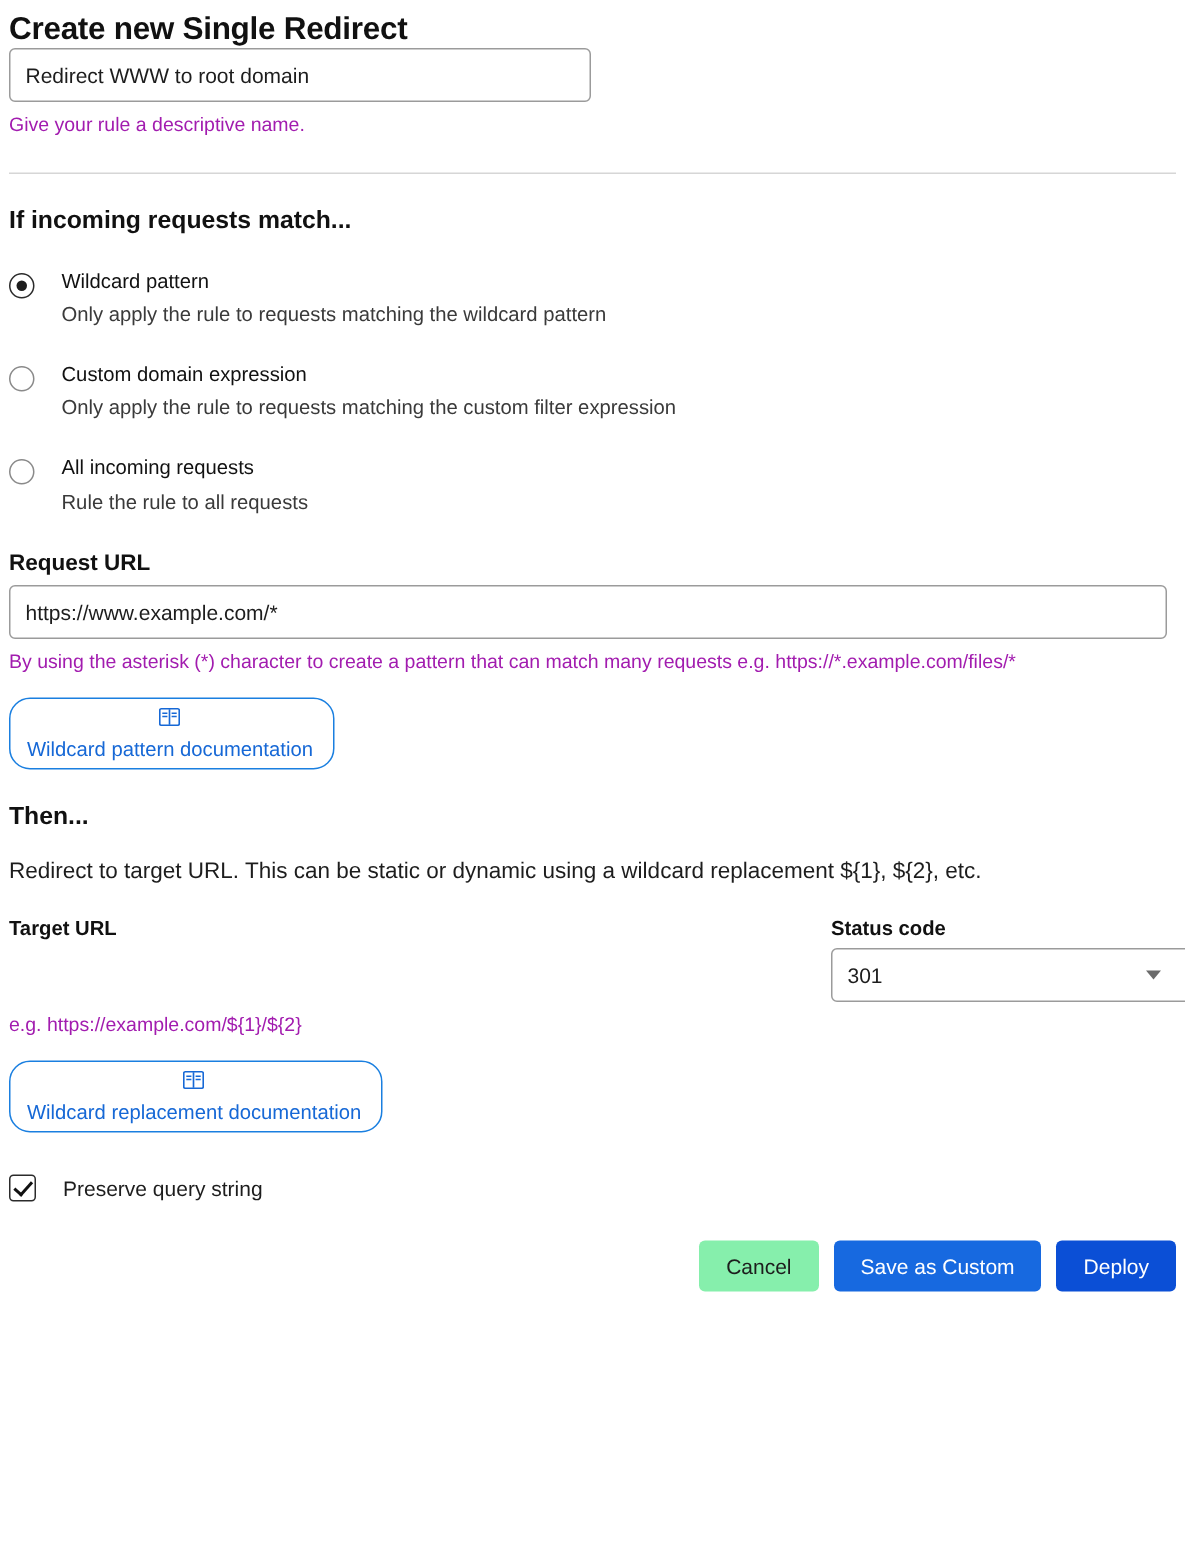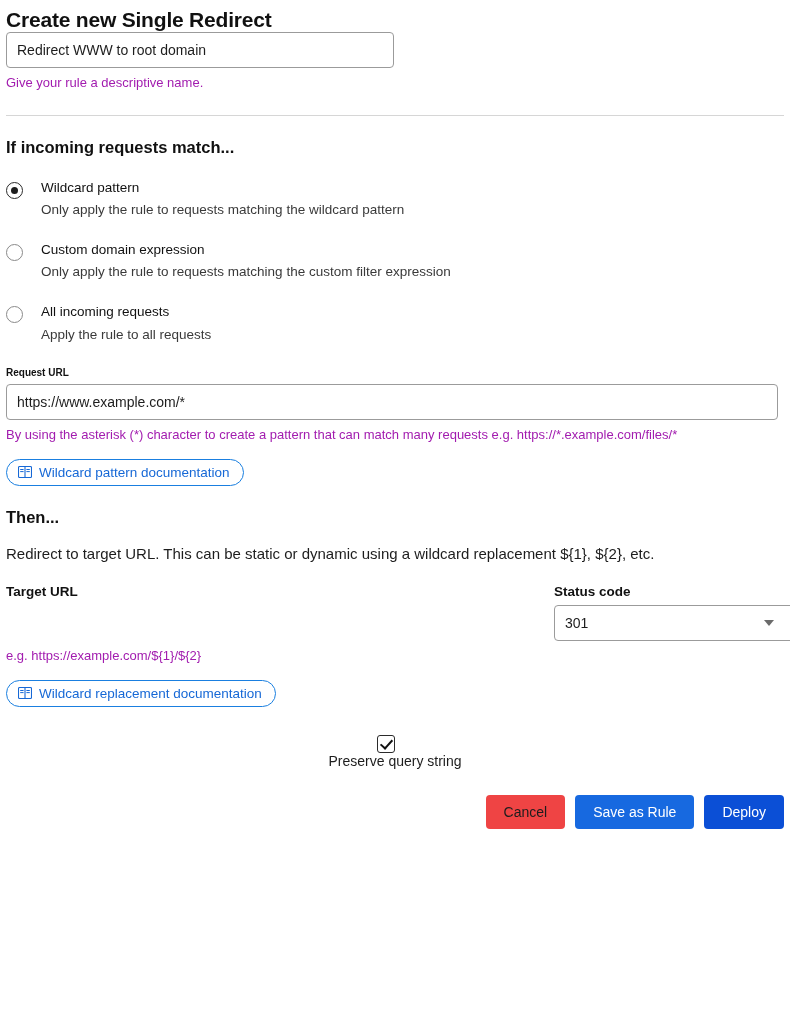--- a/index.html
+++ b/index.html
@@ -97,40 +97,41 @@
     color: #111111;
     line-height: 1.3;
   }
   .radio-desc {
     font-size: 13.5px;
     color: #3a3a3a;
     margin-top: 5px;
     line-height: 1.3;
   }
   .strong-label {
-    font-size: 10px;
+    font-size: 15px;
     font-weight: bold;
     color: #111111;
     margin-top: 24px;
     margin-bottom: 6px;
   }
   .input-full { width: 772px; }
   .doc-pill {
     display: inline-flex;
     align-items: center;
     gap: 7px;
     border: 1px solid #1a7fe0;
     border-radius: 14px;
     color: #1668d6;
     background: #ffffff;
     font-size: 13.5px;
     padding: 5px 13px 5px 11px;
     margin-top: 14px;
     cursor: pointer;
     text-decoration: none;
+    flex-direction: column;
   }
   .doc-pill svg { display: block; }
   h2.then-title {
     font-size: 16.5px;
     font-weight: bold;
     margin: 22px 0 0 0;
     color: #111111;
   }
   .then-desc {
     font-size: 15px;
@@ -173,21 +174,20 @@
     width: 0; height: 0;
     border-left: 5px solid transparent;
     border-right: 5px solid transparent;
     border-top: 6px solid #6b6b6b;
     pointer-events: none;
   }
   .checkbox-row {
     display: flex;
     align-items: center;
     margin-top: 28px;
-    flex-direction: column;
   }
   .checkbox-mark {
     width: 18px;
     height: 18px;
     border: 1px solid #2b2b2b;
     border-radius: 3px;
     background: #ffffff;
     margin-right: 18px;
     position: relative;
     flex: 0 0 auto;
@@ -215,21 +215,21 @@
   .btn {
     height: 34px;
     border-radius: 4px;
     font-size: 14px;
     font-family: "Liberation Sans", sans-serif;
     border: none;
     cursor: pointer;
     padding: 0 18px;
   }
   .btn-cancel {
-    background: #ef4444;
+    background: #86efac;
     color: #1d1d1d;
   }
   .btn-draft {
     background: #1769e0;
     color: #ffffff;
   }
   .btn-deploy {
     background: #0b4fd6;
     color: #ffffff;
   }
@@ -263,21 +263,21 @@
       <span class="radio-texts">
         <span class="radio-title">Custom domain expression</span>
         <span class="radio-desc">Only apply the rule to requests matching the custom filter expression</span>
       </span>
     </div>
 
     <div class="radio-row">
       <span class="radio-mark"></span>
       <span class="radio-texts">
         <span class="radio-title">All incoming requests</span>
-        <span class="radio-desc">Apply the rule to all requests</span>
+        <span class="radio-desc">Rule the rule to all requests</span>
       </span>
     </div>
 
   </div>
 
   <div class="strong-label">Request URL</div>
   <input class="text-input input-full" type="text" value="https://www.example.com/*" style="">
   <div class="helper-text">By using the asterisk (*) character to create a pattern that can match many requests e.g. https://*.example.com/files/*</div>
 
   <a class="doc-pill">
@@ -328,17 +328,17 @@
     <span>Wildcard replacement documentation</span>
   </a>
 
   <div class="checkbox-row">
     <span class="checkbox-mark checked"></span>
     <span class="checkbox-label">Preserve query string</span>
   </div>
 
   <div class="button-bar">
     <button class="btn btn-cancel">Cancel</button>
-    <button class="btn btn-draft">Save as Rule</button>
+    <button class="btn btn-draft">Save as Custom</button>
     <button class="btn btn-deploy">Deploy</button>
   </div>
 
 </div>
 
 </body></html>

